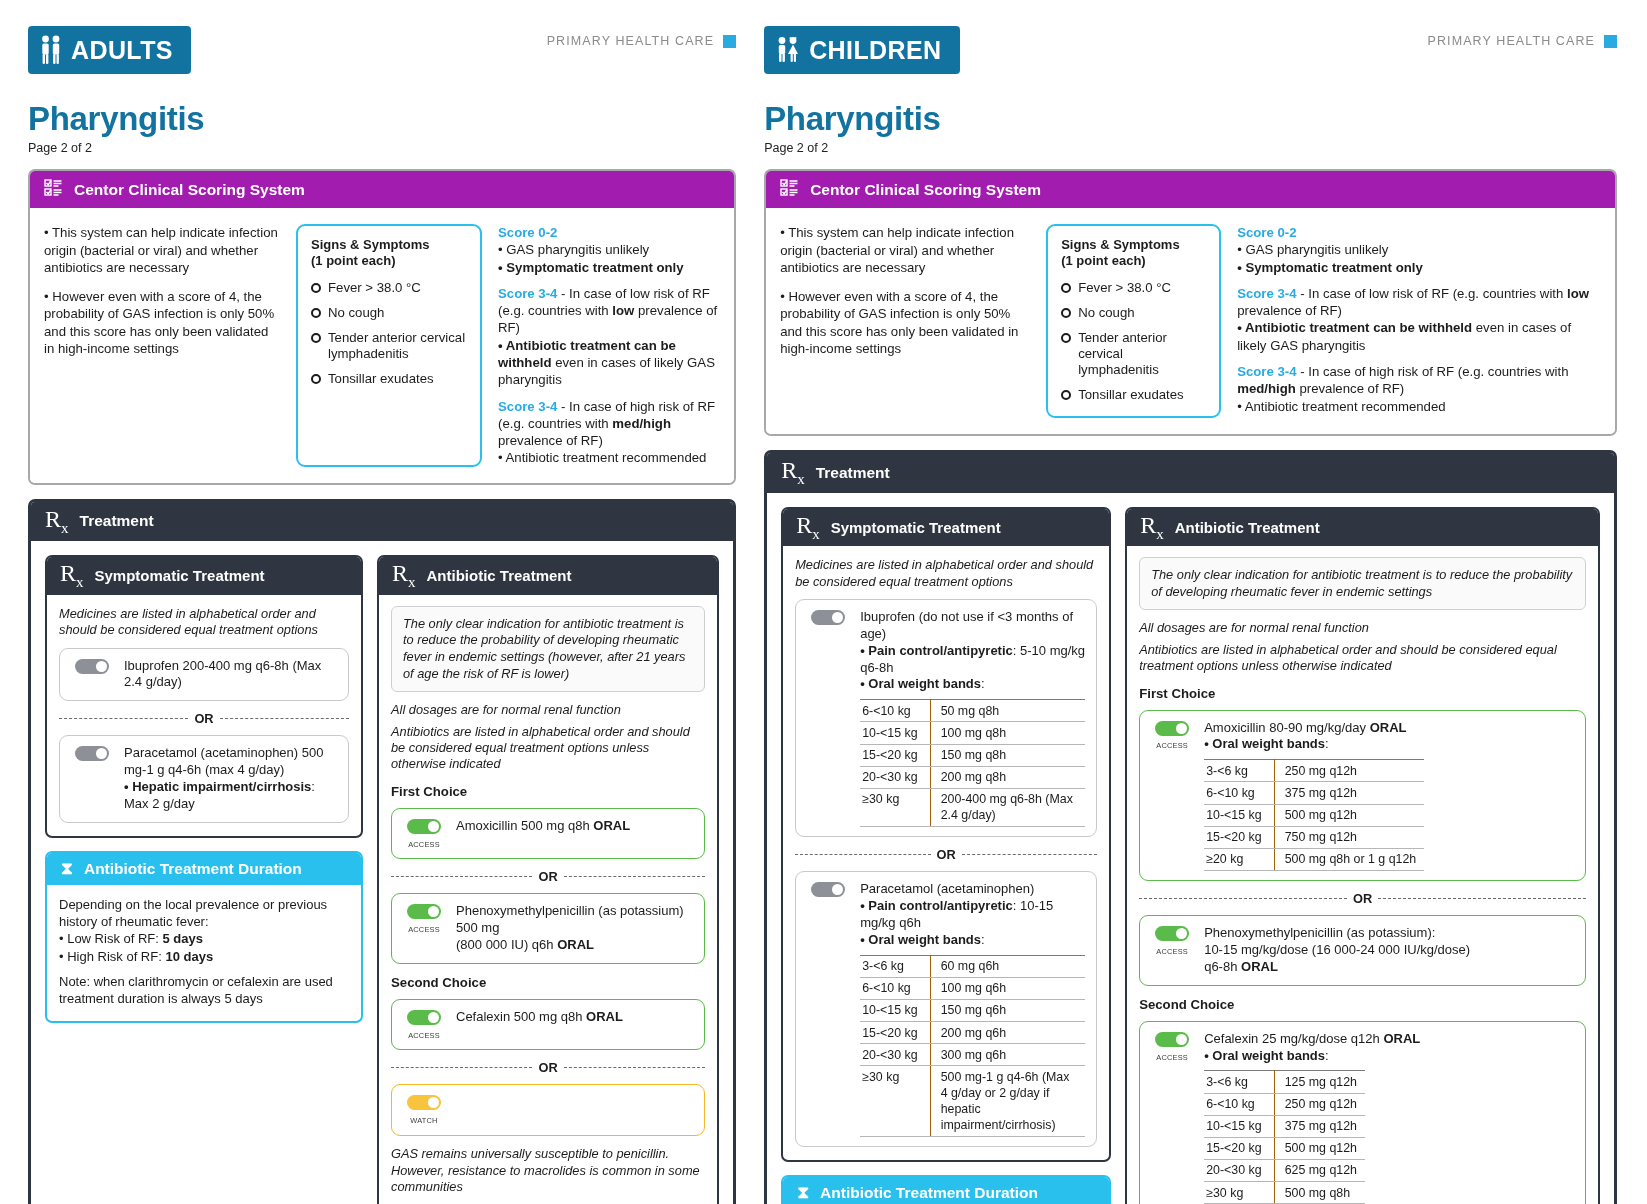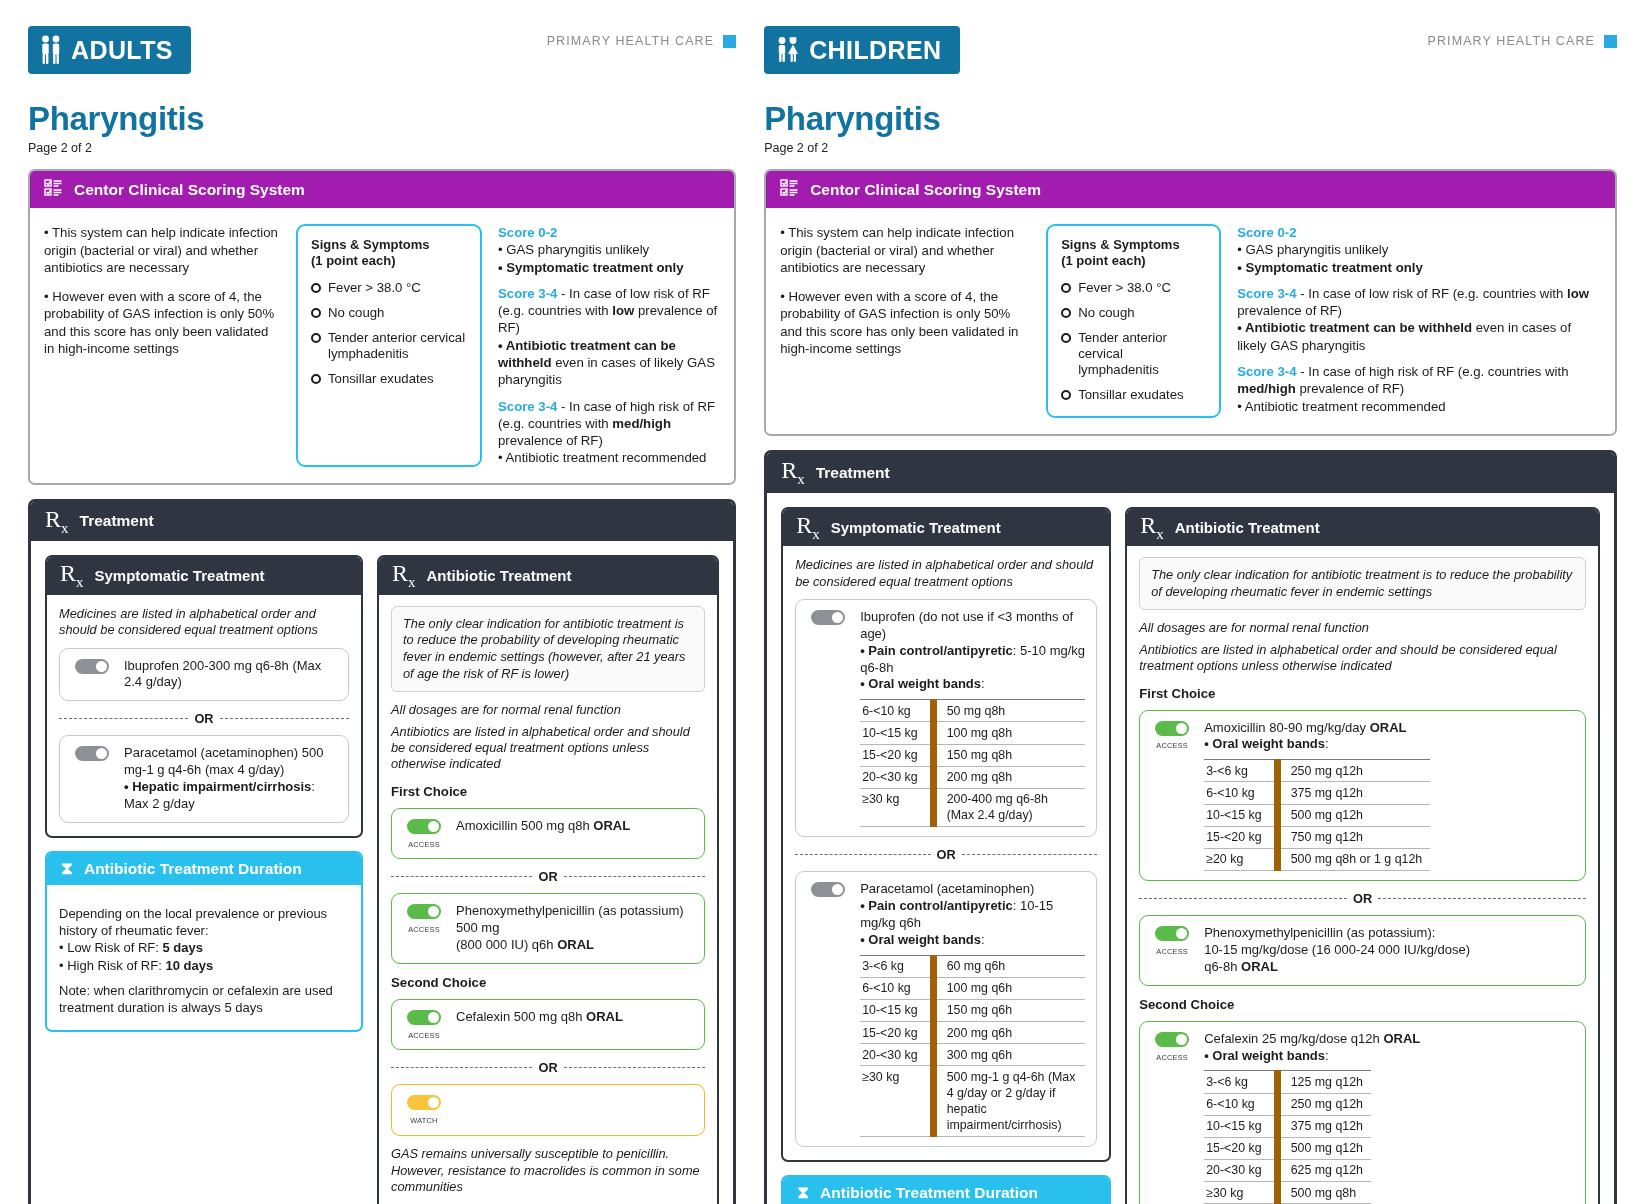--- a/index.html
+++ b/index.html
@@ -100,23 +100,23 @@
     display: flex; align-items: center; gap: 6px; margin: 10px 0 0 0;
     font-size: 12.8px; font-weight: bold;
   }
   .or::before, .or::after {
     content: ""; flex: 1 1 auto; border-top: 1.4px dashed #6b6b6b;
   }
   .choice { font-size: 13.2px; font-weight: bold; margin-top: 11px; }
   .wtable { border-collapse: collapse; margin-top: 6px; font-size: 12.4px; }
   .wtable td { border-top: 1px solid #b6b6b6; border-bottom: 1px solid #b6b6b6; padding: 2.5px 8px 2.5px 2px; vertical-align: top; }
   .wtable tr:first-child td { border-top: 1.4px solid #7a7a7a; }
-  .wtable td.k { border-right: 7px solid #a16207; white-space: nowrap; padding-right: 12px; }
+  .wtable td.k { border-right: 1px solid #a16207; white-space: nowrap; padding-right: 12px; }
   .wtable td.v { padding-left: 10px; }
-  .duration-body { padding: 20px 12px 13px 12px; font-size: 13px; line-height: 1.33; }
+  .duration-body { padding: 11px 12px 13px 12px; font-size: 13px; line-height: 1.33; }
   .duration-body .nt { margin-top: 9px; line-height: 1.3; }
   .tail { font-style: italic; font-size: 12.8px; line-height: 1.3; margin-top: 10px; }
   .hourglass { font-size: 17px; line-height: 1; }
   b { font-weight: bold; }
 </style>
 </head>
 <body>
 
 <div class="page">
 
@@ -220,21 +220,21 @@
         <div style="flex:0 0 318px">
           <div class="subcard">
             <div class="card-head head-dark">
               <span class="rx">R<sub>x</sub></span>
               <span>Symptomatic Treatment</span>
             </div>
             <div class="sub-body">
               <div class="ital">Medicines are listed in alphabetical order and should be considered equal treatment options</div>
               <div class="med">
                 <span class="pillwrap"><span class="pill"></span></span>
-                <span class="med-text">Ibuprofen 200-300 mg q6-8h (Max 2.4 g/day)</span>
+                <span class="med-text">Ibuprofen 200-400 mg q6-8h (Max 2.4 g/day)</span>
               </div>
               <div class="or">OR</div>
               <div class="med">
                 <span class="pillwrap"><span class="pill"></span></span>
                 <span class="med-text">
                   <span>Paracetamol (acetaminophen) 500 mg-1 g q4-6h (max 4 g/day)</span><br>
                   <b>• Hepatic impairment/cirrhosis</b><span>: Max 2 g/day</span>
                 </span>
               </div>
             </div>

